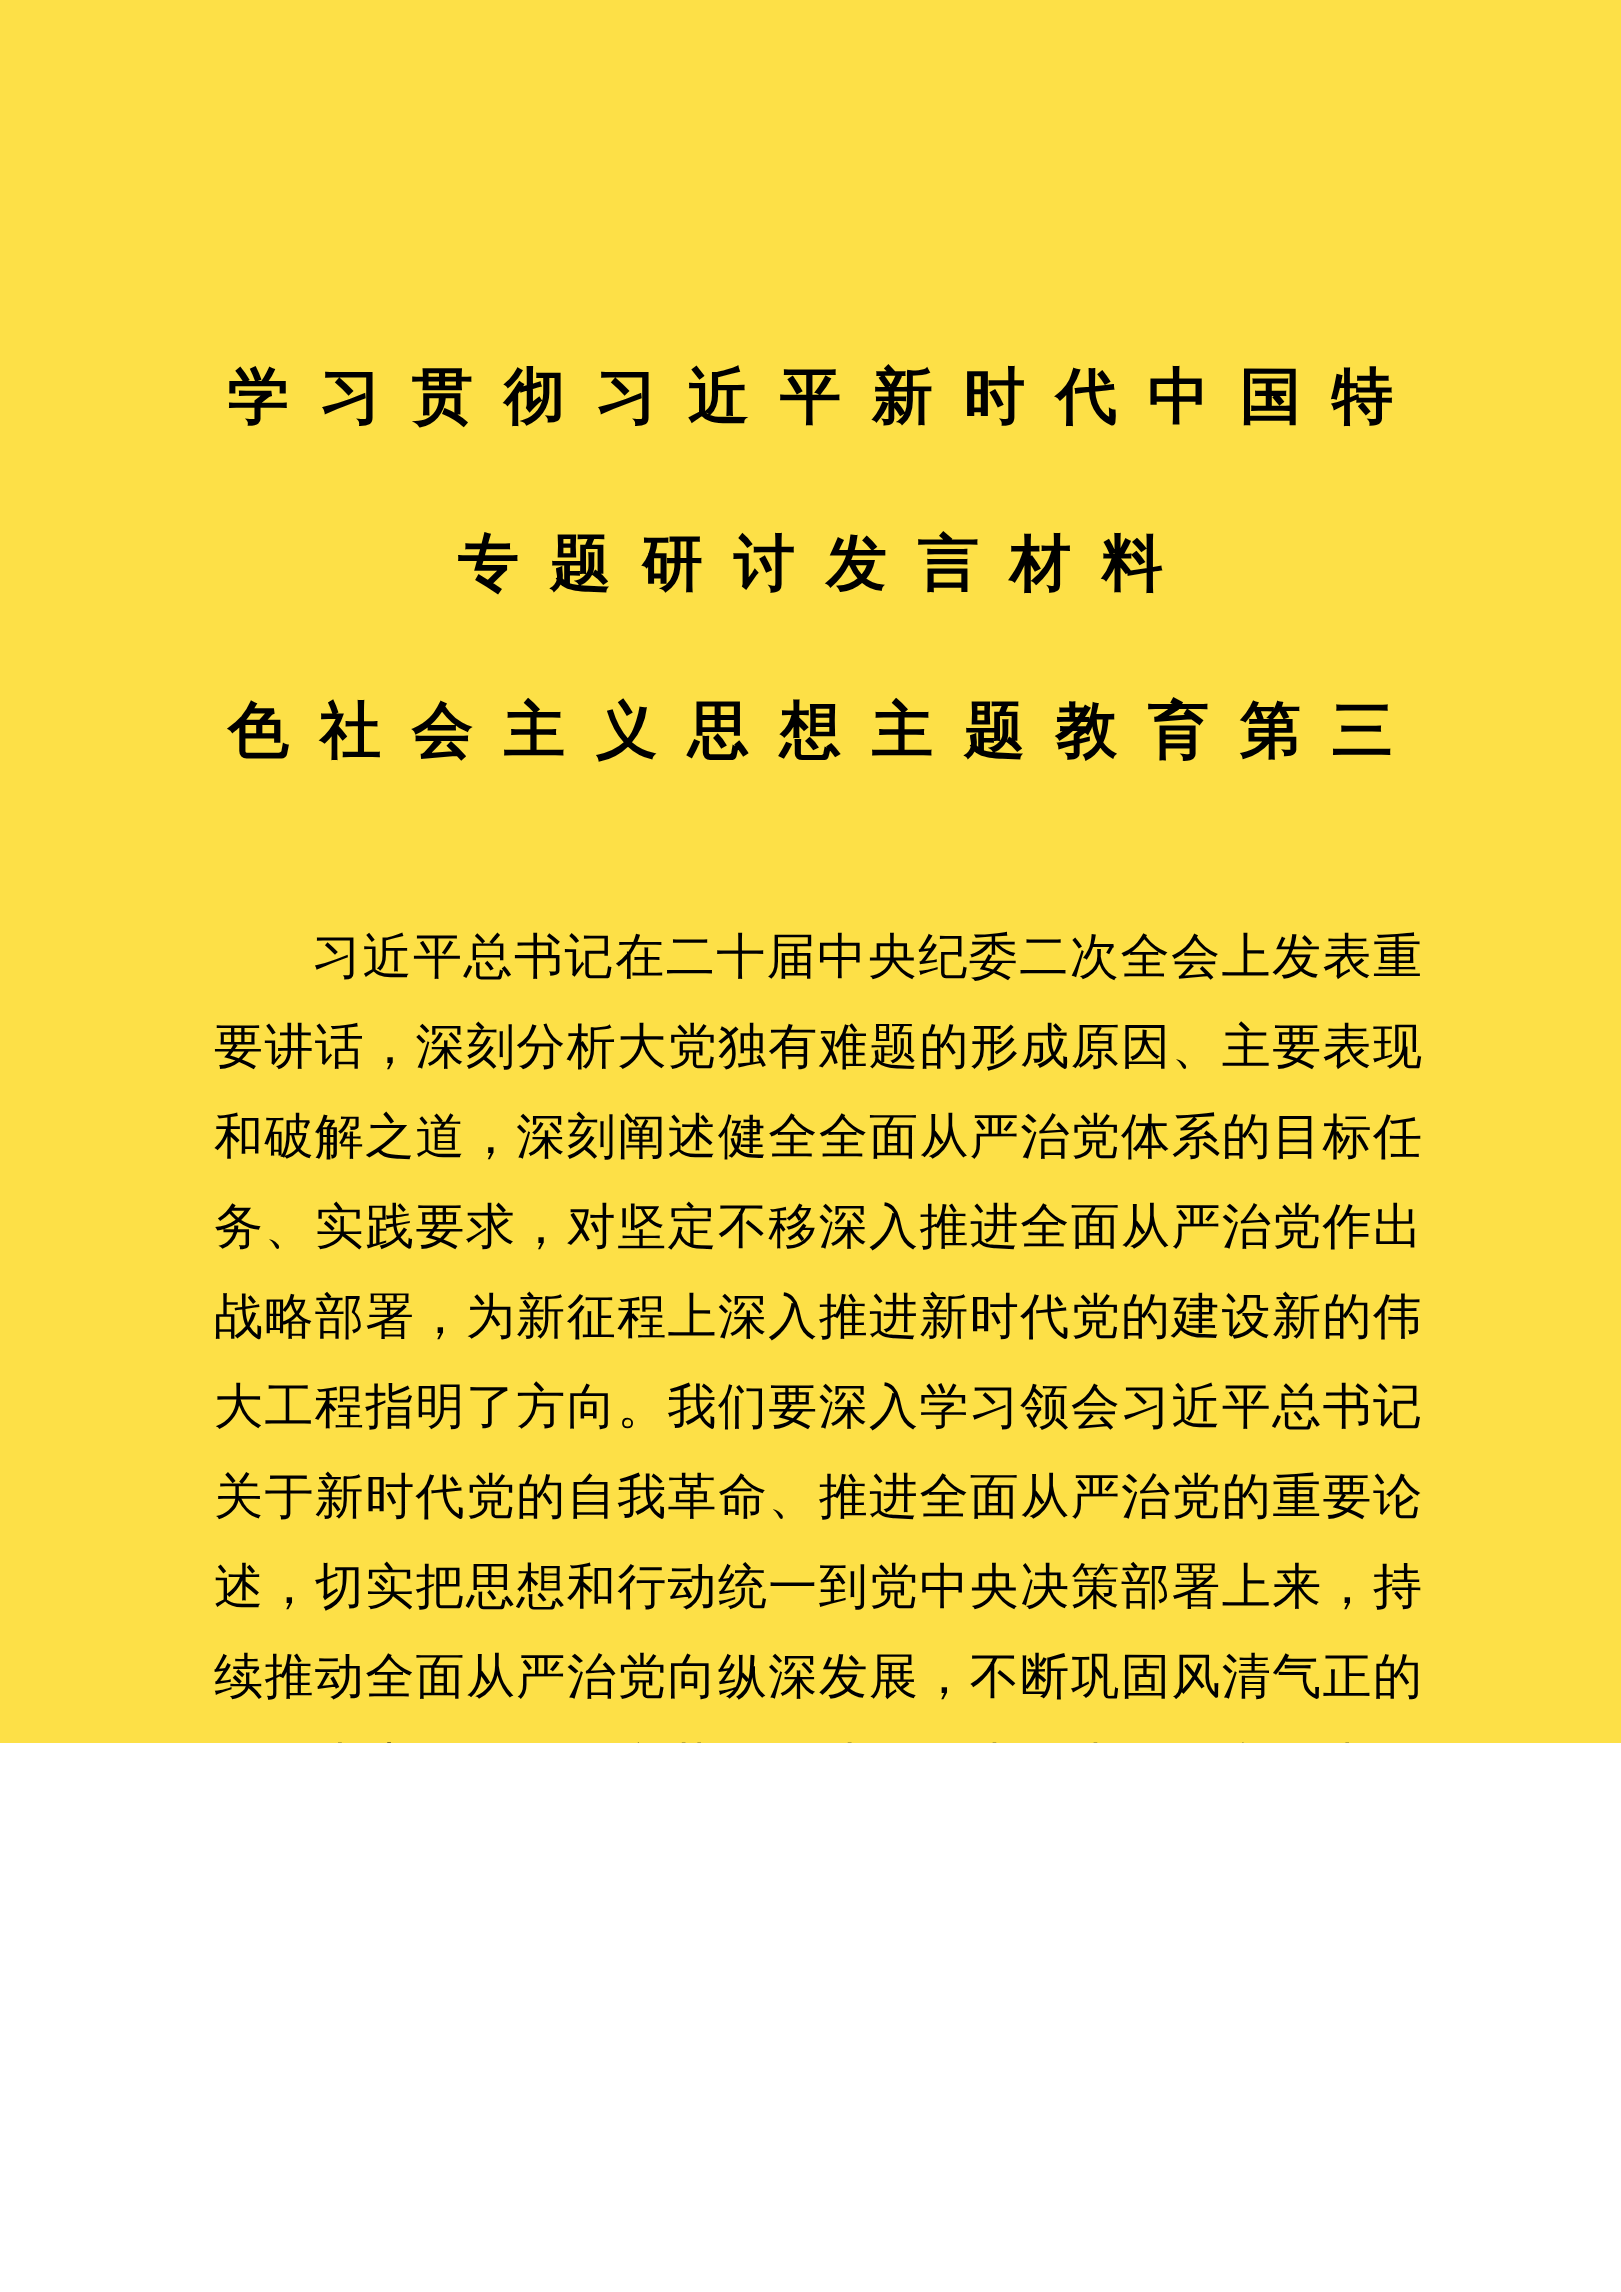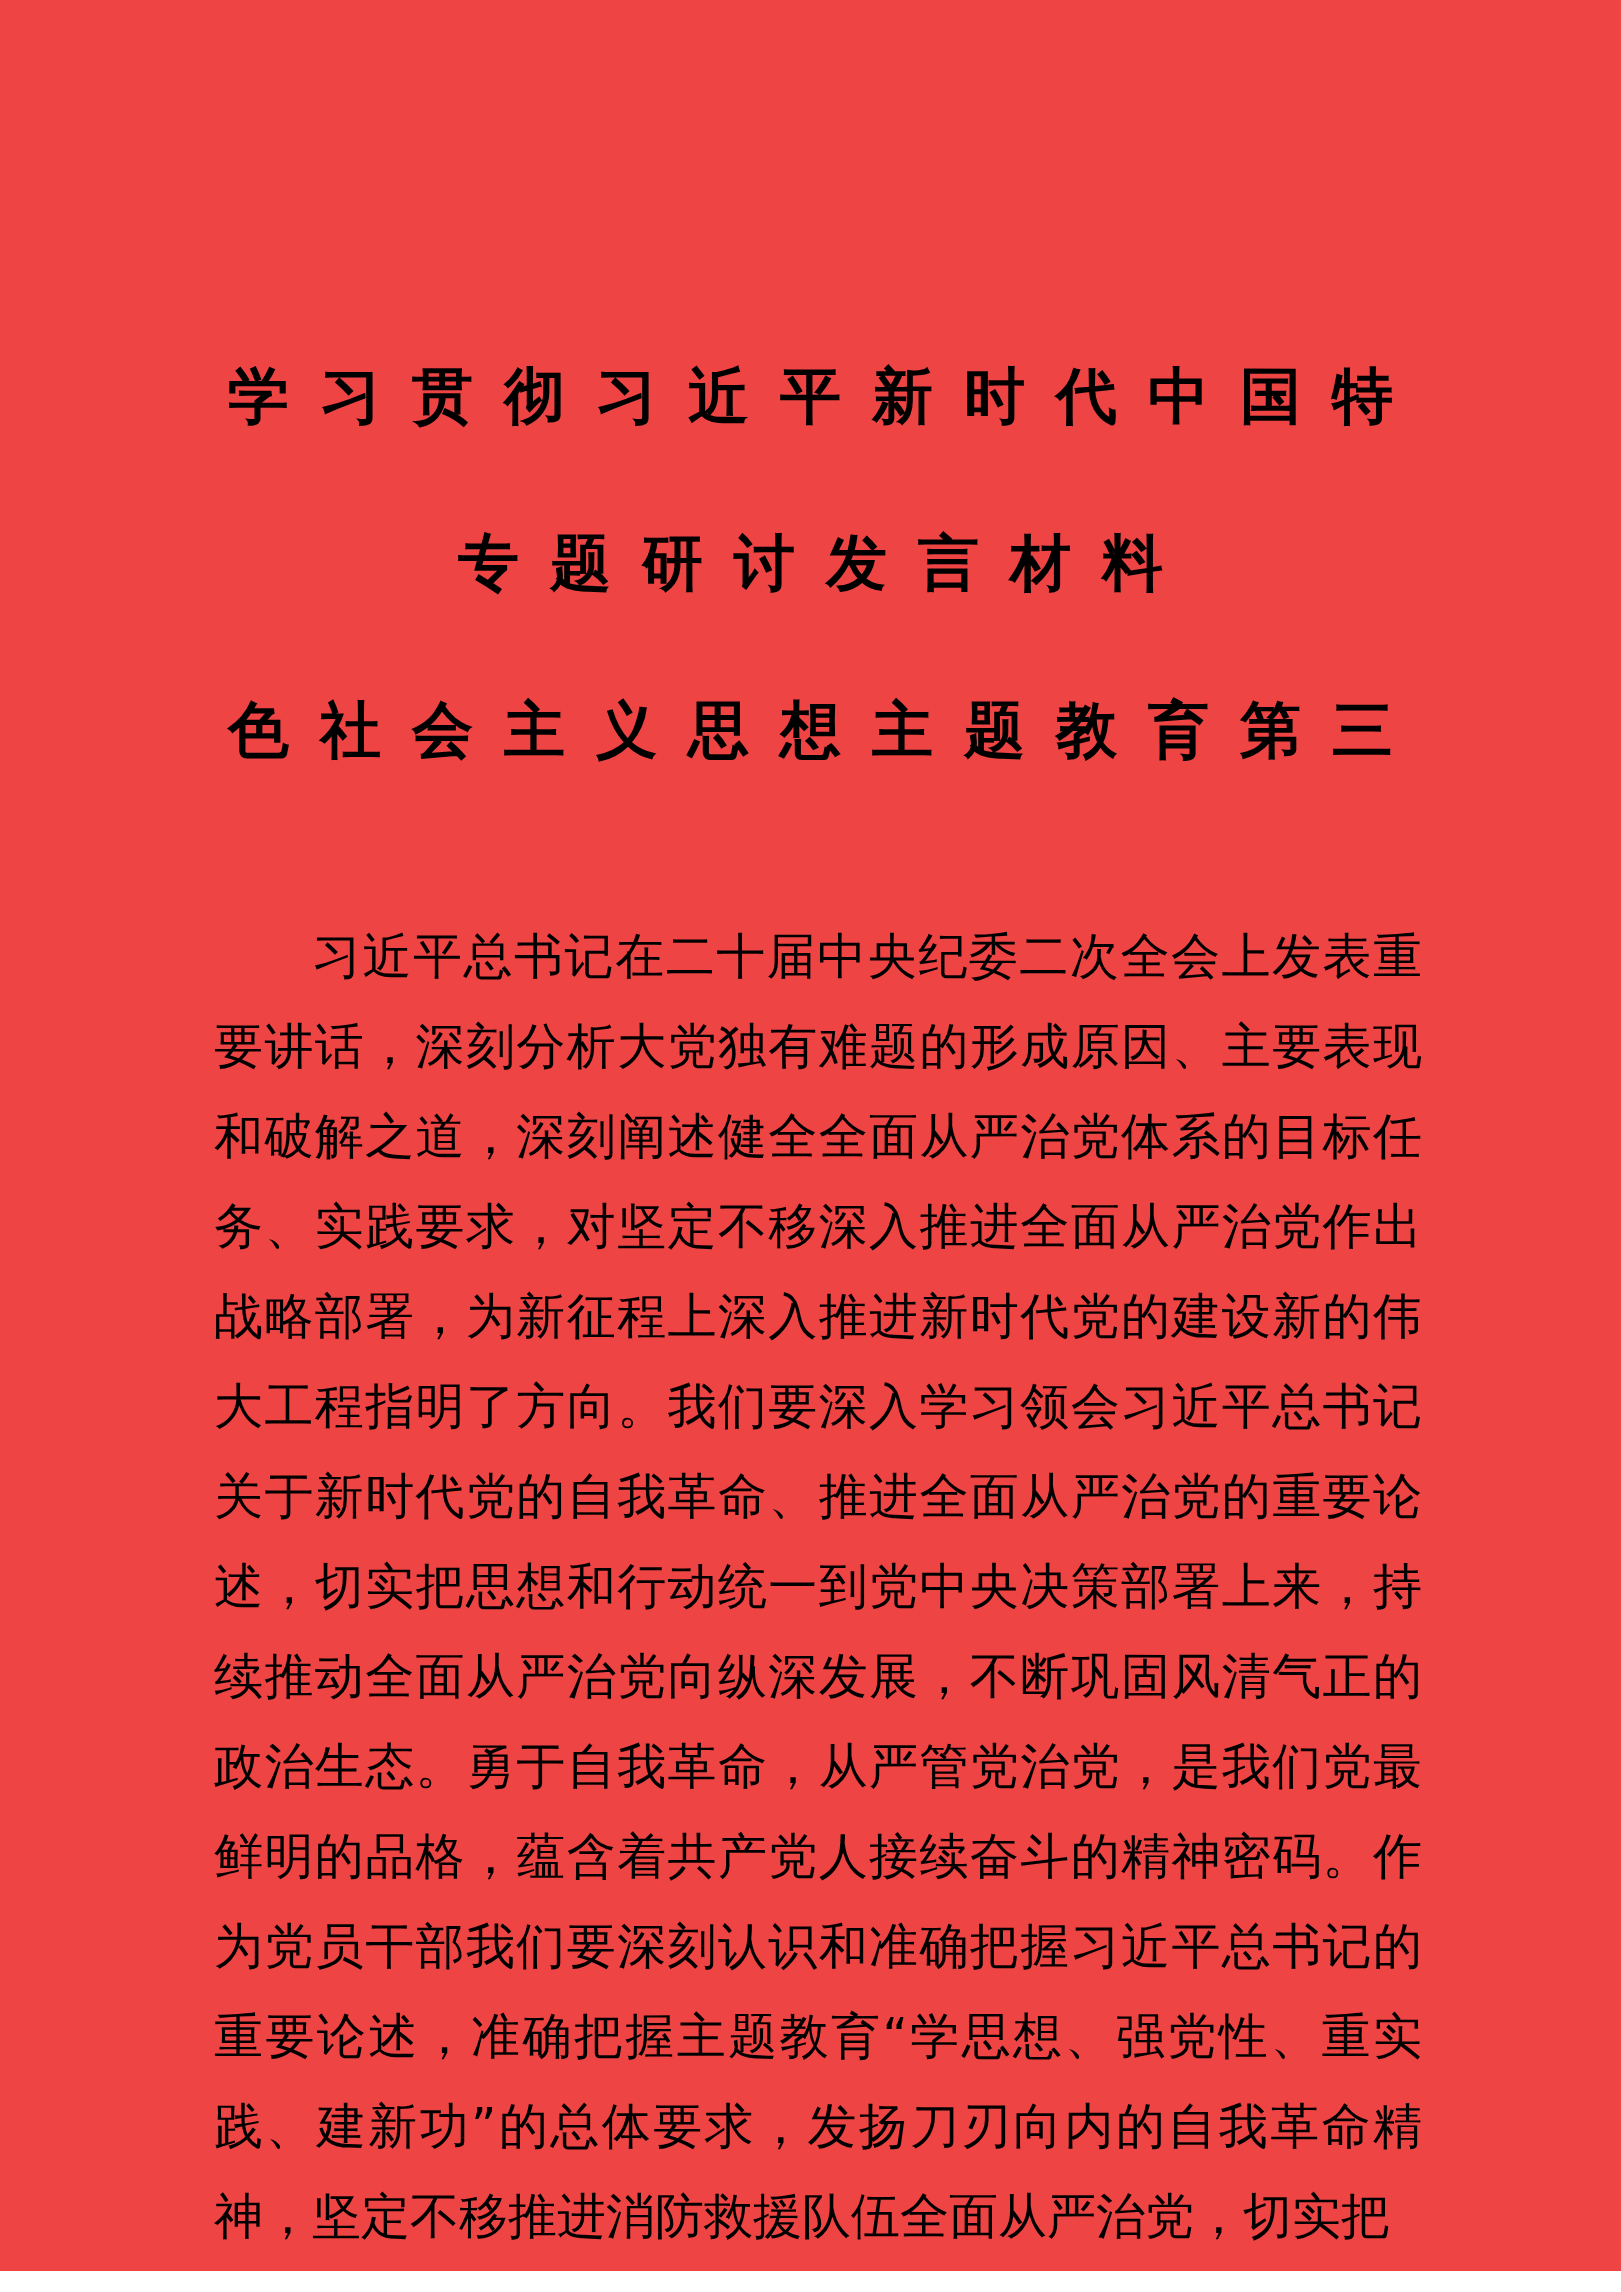--- a/index.html
+++ b/index.html
@@ -6,22 +6,22 @@
     margin: 0;
     padding: 0;
     background: #ffffff;
   }
   body {
     font-family: "Liberation Sans", "DejaVu Sans", sans-serif;
   }
   .page {
     position: relative;
     width: 1621px;
-    height: 2271px;
-    background: #ef4444;
+    height: 1743px;
+    background: #fde047;
     overflow: hidden;
     box-sizing: border-box;
   }
   
   .doc-title {
     position: absolute;
     left: 0;
     top: 312px;
     width: 1621px;
     text-align: center;

